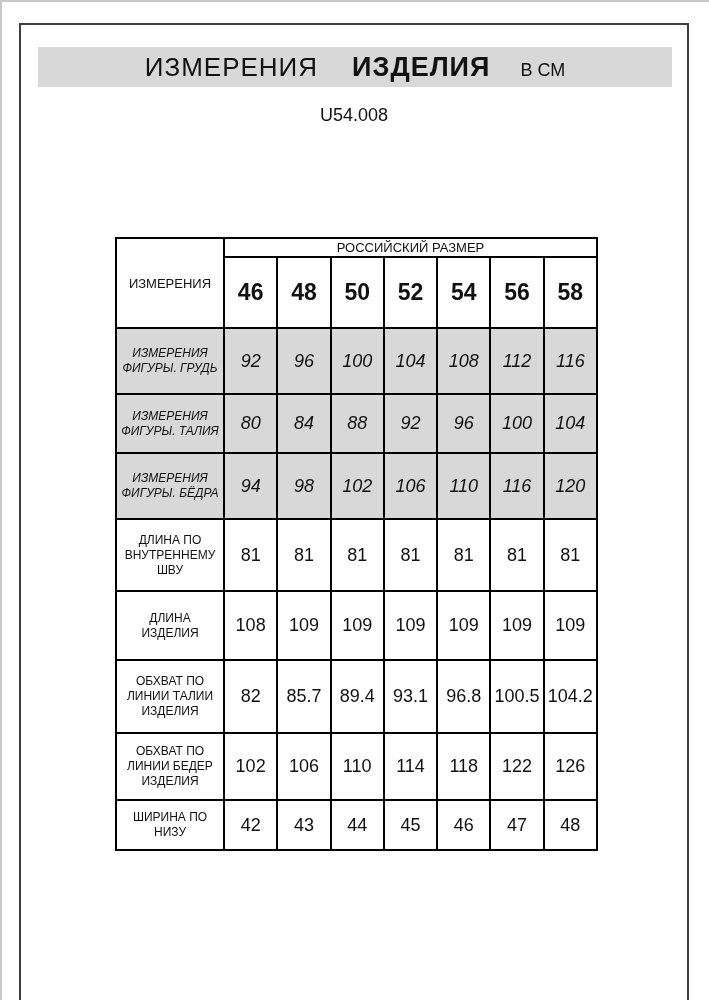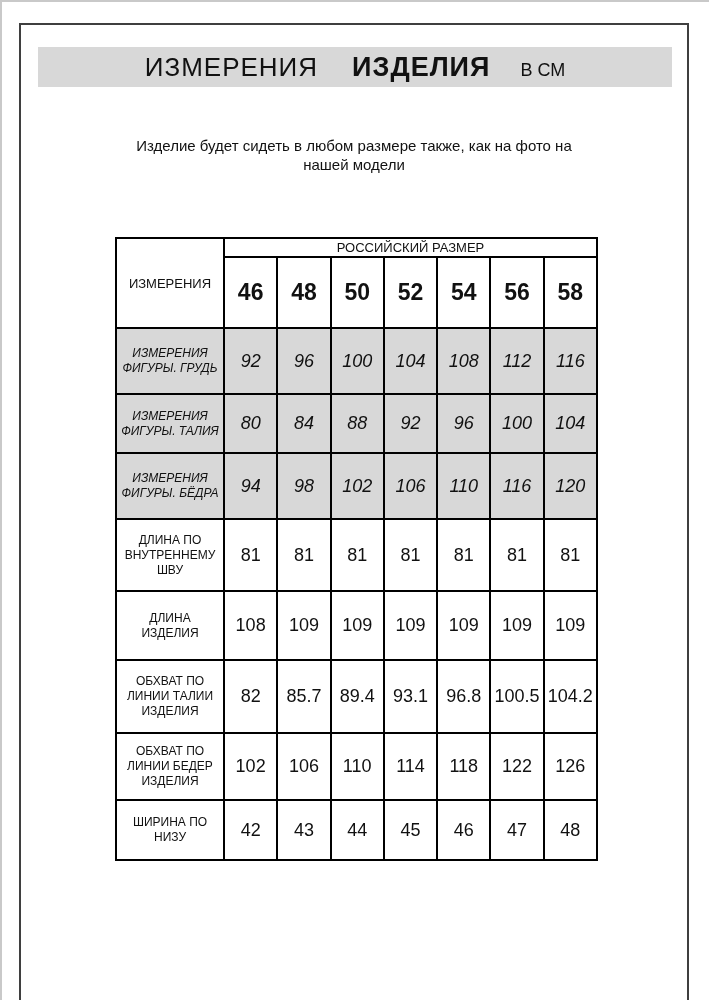--- a/index.html
+++ b/index.html
@@ -62,43 +62,43 @@
   col.label-col{width:108px;}
   tr.hdr1{height:15px;}
   tr.hdr2{height:71px;}
   tr.rh0{height:66px;}
   tr.rh1{height:59px;padding-left:9px;}
   tr.rh2{height:66px;}
   tr.rh3{height:72px;}
   tr.rh4{height:69px;}
   tr.rh5{height:73px;}
   tr.rh6{height:67px;padding-left:14px;}
-  tr.rh7{height:60px;}
+  tr.rh7{height:50px;}
   td.corner-cell{font-size:13px;}
   td.group-cell{font-size:13px; height:15px; padding:1px 0;}
   td.size-cell{font-size:23px; font-weight:bold;}
   td.label-cell{font-size:12px; line-height:15px;}
   td.value-cell{font-size:18px;}
   tr.shaded td{background:var(--shaded-row); font-style:italic;}
   .note{
     position:absolute; left:0; top:896px; width:100%;
     text-align:center; font-size:15px; font-weight:bold;
   }
 </style>
 </head>
 <body>
 
 <div class="page">
 
   <div class="title-bar">
     <span class="title-part1">ИЗМЕРЕНИЯ</span><span class="title-part2">ИЗДЕЛИЯ</span><span class="title-unit">В СМ</span>
   </div>
 
-
-  <div class="subtitle">Изделие будет сидеть в любом размере также, как на фото на нашей модели</div>
+  <div class="product-code">U54.008</div>
+
 
   <table class="size-table">
     <colgroup>
       <col class="label-col">
       <col>
         <col>
         <col>
         <col>
         <col>
         <col>

